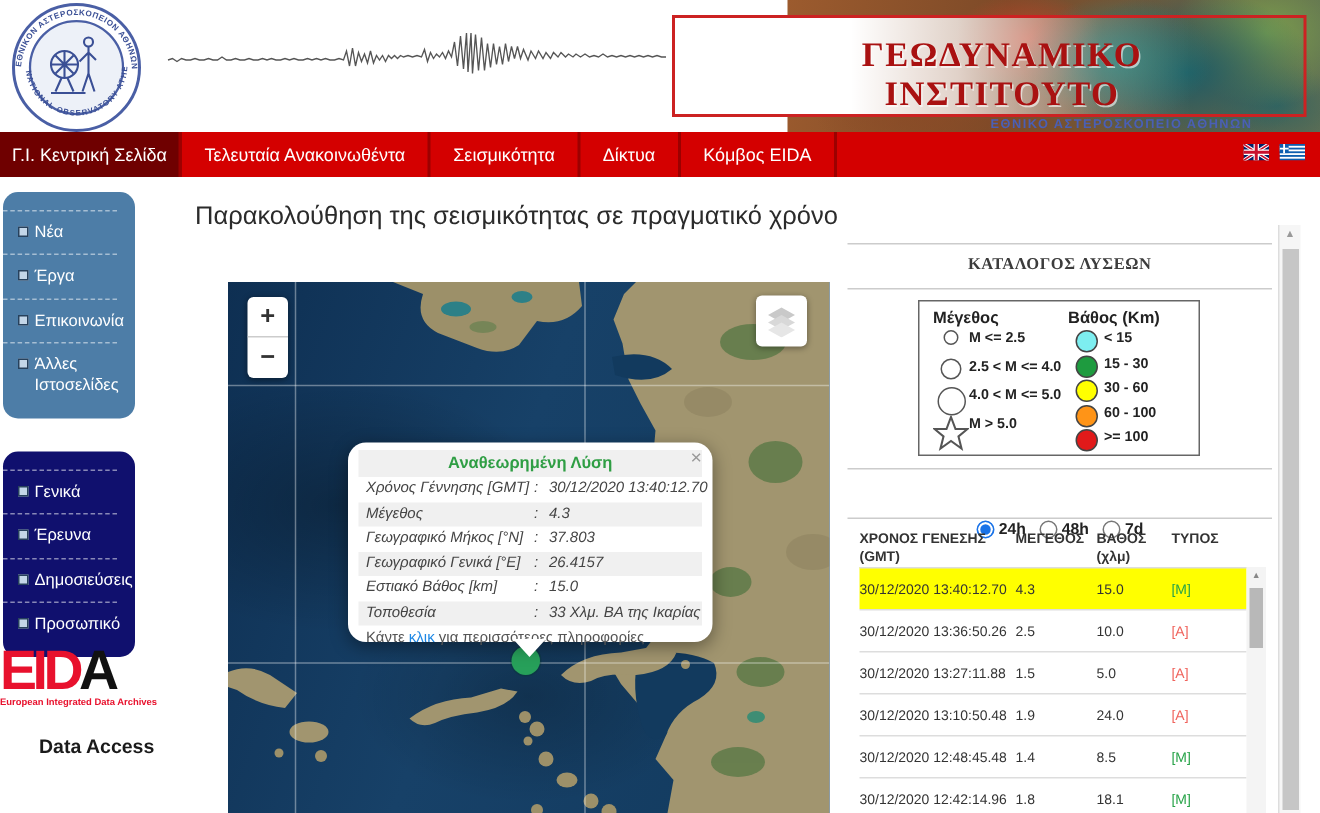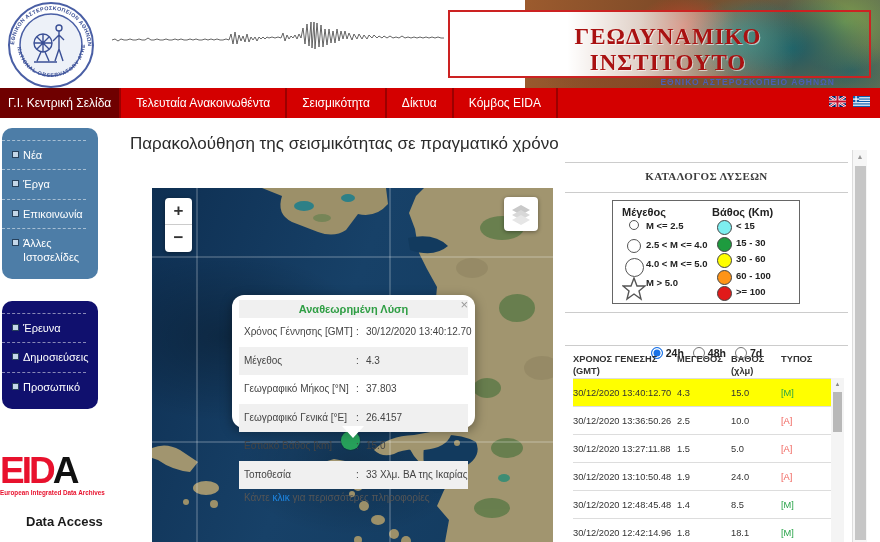--- a/index.html
+++ b/index.html
@@ -31,29 +31,29 @@
   
   .nav{position:absolute;left:0;top:88px;width:880px;height:30px;background:#d40000;
        display:flex;align-items:stretch;}
   .nav-item{display:flex;align-items:center;padding:0 15px;color:#fff;font-size:12px;
        border-right:2px solid #9c0000;cursor:pointer;white-space:nowrap;}
   .nav-item[data-active="true"]{background:#6f0000;padding:0 8px;}
   .flags{position:absolute;right:10px;top:8px;display:flex;gap:7px;}
   .flag{width:17px;height:11px;display:block;cursor:pointer;}
 
   
-  .sbox{position:absolute;left:2px;width:96px;border-radius:10px;color:#fff;
+  .sbox{position:absolute;left:2px;width:88px;border-radius:10px;color:#fff;
         box-sizing:border-box;padding:12px 12px 8px 0;}
   .sbox1{top:128px;background:#4d7da7;}
   .sbox2{top:301px;background:#10106e;}
   .sitem{position:relative;padding:7px 6px 7px 21px;font-size:11px;line-height:1.3;
          border-top:1px dashed rgba(255,255,255,0.5);cursor:pointer;}
   .sitem::before{content:"";position:absolute;left:10px;top:10px;width:5px;height:5px;
          background:#c3d6e8;border:1px solid #27415c;}
-  .eida{position:absolute;left:0px;top:452px;width:112px;}
+  .eida{position:absolute;left:0px;top:428px;width:112px;}
   .eida-logo{font-size:37px;font-weight:bold;letter-spacing:-3px;line-height:1;cursor:pointer;}
   .eida-red{color:#e8112d;} .eida-black{color:#111;}
   .eida-tag{font-size:6.3px;font-weight:bold;color:#e8112d;margin-top:0px;letter-spacing:0px;}
   .eida-access{margin:18px 0 0 26px;font-size:13px;font-weight:bold;color:#1a1a1a;}
 
   
   .main-title{position:absolute;left:130px;top:126px;font-size:17px;color:#2b2b2b;margin-top:8px;}
 
   
   .map{position:absolute;left:152px;top:188px;width:401px;height:354px;overflow:hidden;
@@ -74,21 +74,21 @@
      background:#27a05a;box-shadow:0 0 0 1px rgba(0,60,30,0.25);cursor:pointer;}
 
   
   .popup{position:absolute;left:80px;top:107px;width:243px;height:133px;background:#fff;
      border-radius:12px;box-shadow:0 3px 12px rgba(0,0,0,0.4);box-sizing:border-box;
      padding:5px 7px 4px 7px;z-index:10;}
   .popup-tail{position:absolute;left:190px;top:238px;width:0;height:0;z-index:11;
      border-left:11px solid transparent;border-right:11px solid transparent;
      border-top:12px solid #fff;}
   .popup-close{position:absolute;right:7px;top:2px;font-size:13px;color:#999;cursor:pointer;}
-  .prow{display:flex;font-size:10px;color:#444;padding:8px 5px;line-height:1.25;}
+  .prow{display:flex;font-size:10px;color:#444;padding:2px 5px;line-height:1.25;font-style:italic;}
   .prow.alt{background:#f0f0f0;}
   .prow .lbl{width:112px;flex:none;}
   .prow .colon{width:10px;flex:none;}
   .prow .val{white-space:nowrap;}
   .ptitle{text-align:center;font-size:11px;font-weight:bold;color:#2f9e44;
      background:#f0f0f0;padding:3px 0;}
   .pfoot{font-size:10px;color:#555;padding:3px 5px;}
   .pfoot a{color:#1e88e5;text-decoration:none;cursor:pointer;}
 
   
@@ -206,20 +206,21 @@
     </div>
   </div>
 
   <div class="sbox sbox1">
     <div class="sitem">Νέα</div>
     <div class="sitem">Έργα</div>
     <div class="sitem">Επικοινωνία</div>
     <div class="sitem">Άλλες Ιστοσελίδες</div>
   </div>
   <div class="sbox sbox2">
+    <div class="sitem">Γενικά</div>
     <div class="sitem">Έρευνα</div>
     <div class="sitem">Δημοσιεύσεις</div>
     <div class="sitem">Προσωπικό</div>
   </div>
 
   <div class="eida">
     <div class="eida-logo"><span class="eida-red">E</span><span class="eida-red">I</span><span class="eida-red">D</span><span class="eida-black">A</span></div>
     <div class="eida-tag">European Integrated Data Archives</div>
     <div class="eida-access">Data Access</div>
   </div>

